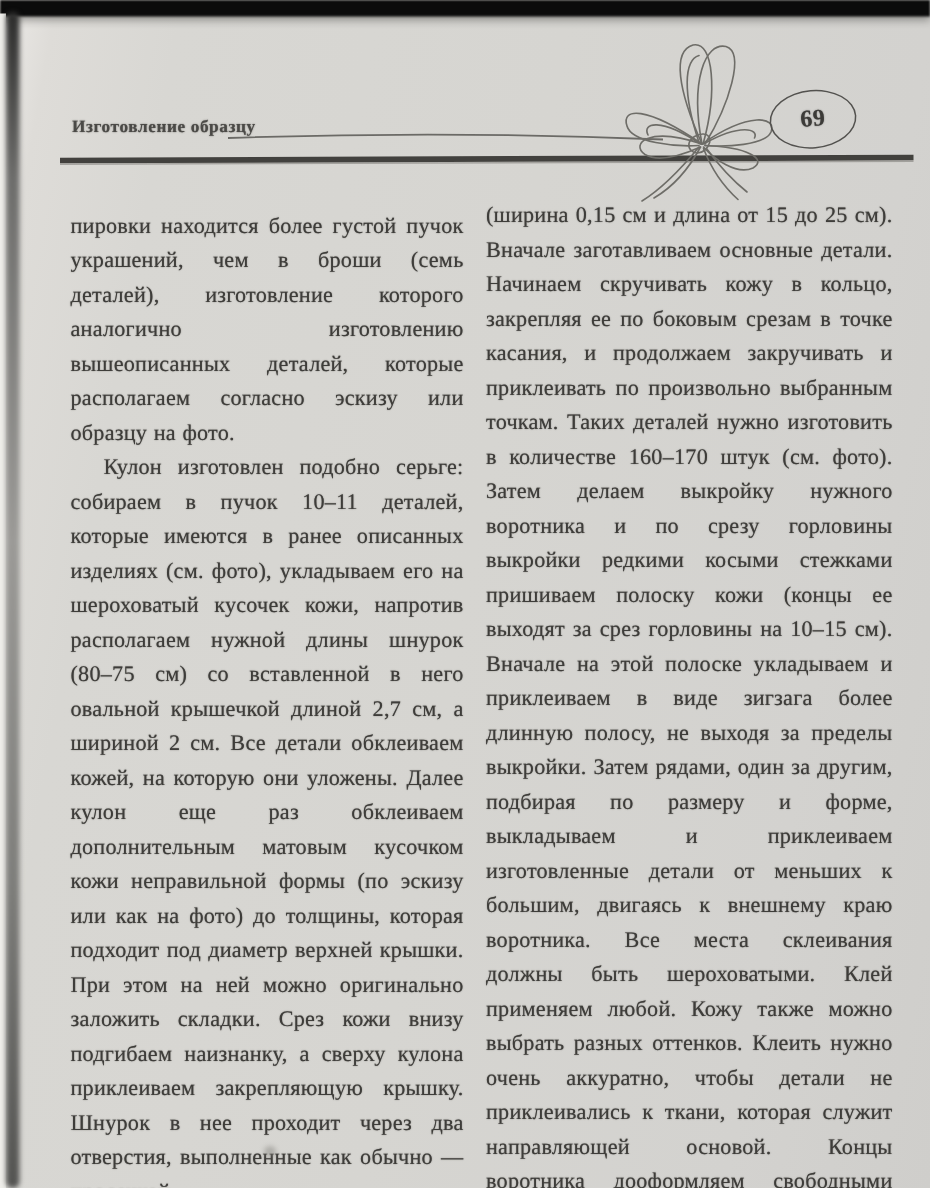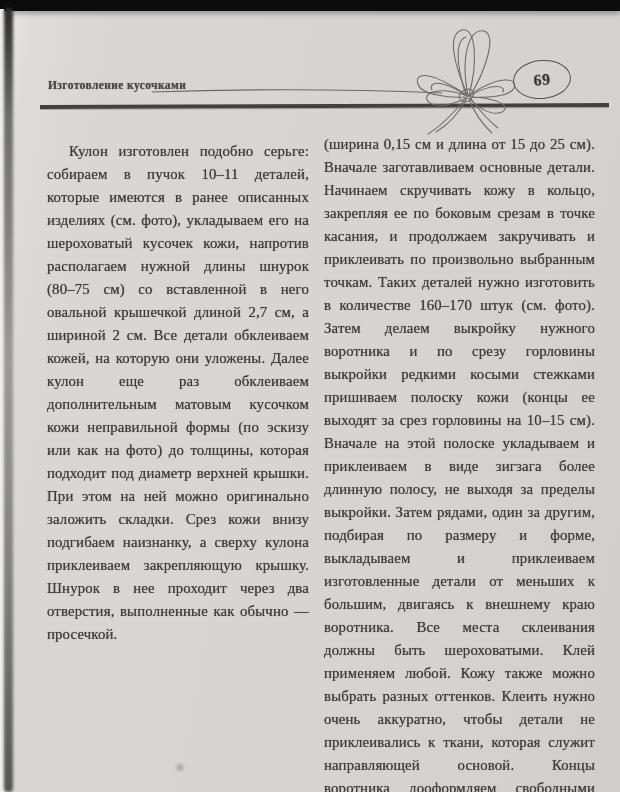--- a/index.html
+++ b/index.html
@@ -46,21 +46,21 @@
 </style>
 </head>
 <body>
 
 <div class="page">
 
   <div class="top-edge"></div>
   <div class="edge-light"></div>
   <div class="spine-shadow"></div>
 
-  <span class="running-title">Изготовление кусочками</span>
+  <span class="running-title">Изготовление образцу</span>
 
   <svg class="header-decoration" width="620" height="140" viewBox="0 0 620 140" fill="none">
 
     <path d="M152 92 Q 300 87 442 93" stroke="#6b6a66" stroke-width="1.2"></path>
 
     <path d="M40 107 L609 105" stroke="#353431" stroke-width="3.8" stroke-opacity="0.92"></path>
     <path d="M40 109.5 L609 107.5" stroke="#6f6e6a" stroke-width="1" stroke-opacity="0.5"></path>
 
     <g stroke="#6e6d68" stroke-width="1.1" stroke-linecap="round">
       <path d="M468 96 C 452 60 448 34 462 30 C 476 27 478 62 469 95"></path>
@@ -79,20 +79,21 @@
       <path d="M463 91 c 9 -5 14 2 7 9 c -7 6 -16 -3 -7 -9"></path>
     </g>
   </svg>
 
   <div class="page-number-badge">
     <span>69</span>
   </div>
 
   <main class="columns">
     <div class="col col-left">
+      <p>пировки находится более густой пучок украшений, чем в броши (семь деталей), изготовление которого аналогично изготовлению вышеописанных деталей, которые располагаем согласно эскизу или образцу на фото.</p>
       <p class="indent">Кулон изготовлен подобно серьге: собираем в пучок 10–11 деталей, которые имеются в ранее описанных изделиях (см. фото), укладываем его на шероховатый кусочек кожи, напротив располагаем нужной длины шнурок (80–75 см) со вставленной в него овальной крышечкой длиной 2,7 см, а шириной 2 см. Все детали обклеиваем кожей, на которую они уложены. Далее кулон еще раз обклеиваем дополнительным матовым кусочком кожи неправильной формы (по эскизу или как на фото) до толщины, которая подходит под диаметр верхней крышки. При этом на ней можно оригинально заложить складки. Срез кожи внизу подгибаем наизнанку, а сверху кулона приклеиваем закрепляющую крышку. Шнурок в нее проходит через два отверстия, выполненные как обычно — просечкой.</p>
 
     </div>
     <div class="col col-right">
       <p>(ширина 0,15 см и длина от 15 до 25 см). Вначале заготавливаем основные детали. Начинаем скручивать кожу в кольцо, закрепляя ее по боковым срезам в точке касания, и продолжаем закручивать и приклеивать по произвольно выбранным точкам. Таких деталей нужно изготовить в количестве 160–170 штук (см. фото). Затем делаем выкройку нужного воротника и по срезу горловины выкройки редкими косыми стежками пришиваем полоску кожи (концы ее выходят за срез горловины на 10–15 см). Вначале на этой полоске укладываем и приклеиваем в виде зигзага более длинную полосу, не выходя за пределы выкройки. Затем рядами, один за другим, подбирая по размеру и форме, выкладываем и приклеиваем изготовленные детали от меньших к большим, двигаясь к внешнему краю воротника. Все места склеивания должны быть шероховатыми. Клей применяем любой. Кожу также можно выбрать разных оттенков. Клеить нужно очень аккуратно, чтобы детали не приклеивались к ткани, которая служит направляющей основой. Концы воротника дооформляем свободными кусочками кожи, оставленными ранее. Когда работа высохнет, воротник с ткани убираем, разрезая</p>
     </div>
   </main>
 
   <div class="smudge"></div>
 

